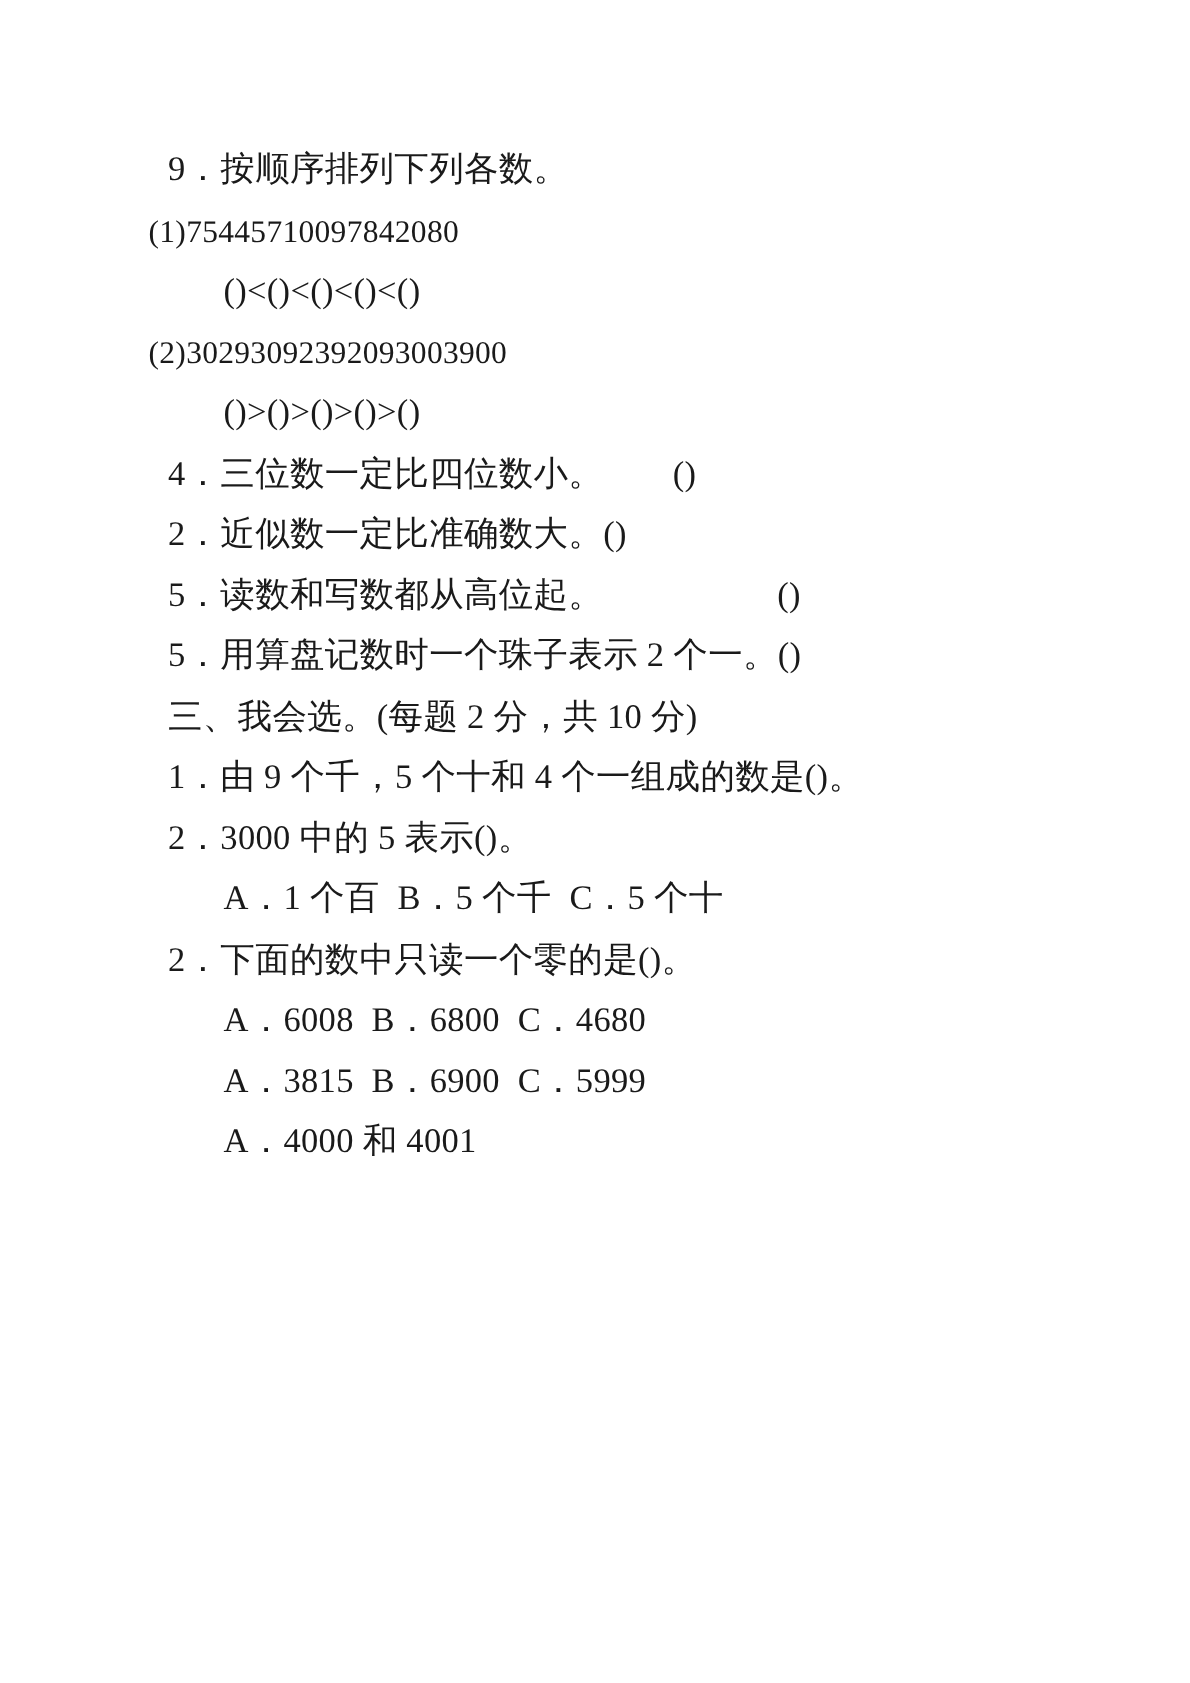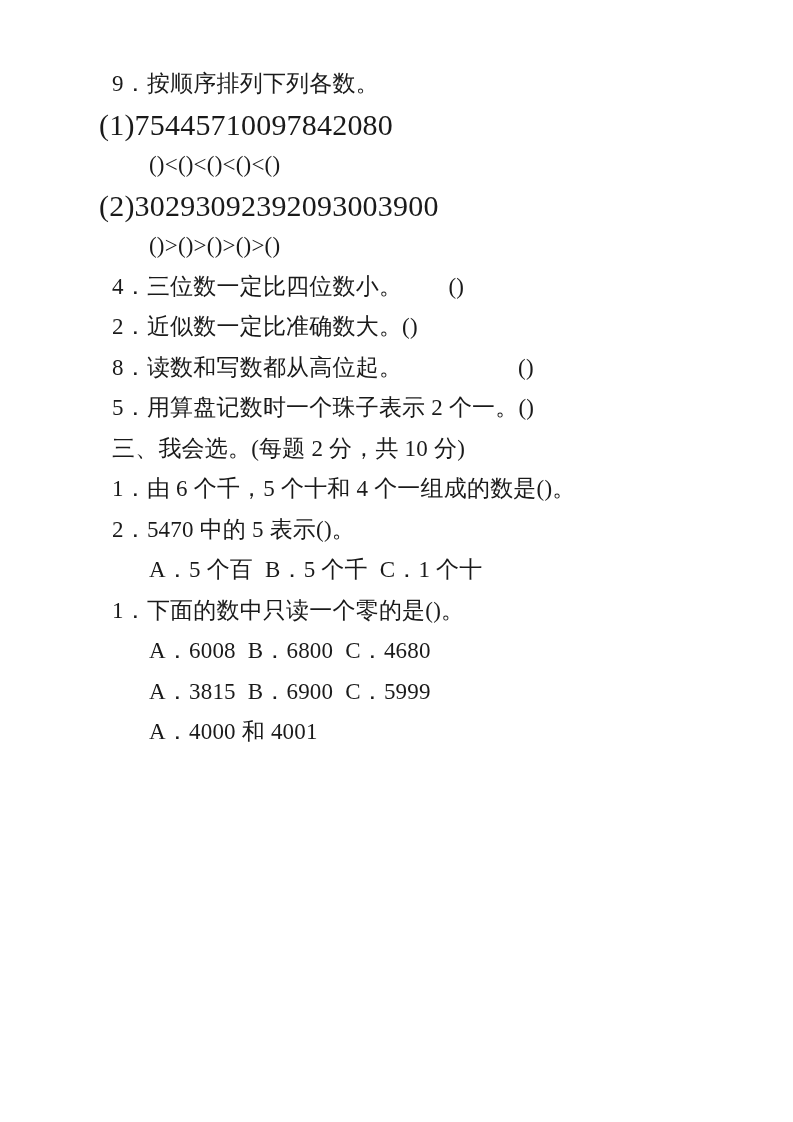--- a/index.html
+++ b/index.html
@@ -8,36 +8,36 @@
     background: #ffffff;
   }
   .page {
     position: relative;
     box-sizing: border-box;
     width: 793px;
     height: 1122px;
     background: #ffffff;
     color: #1a1a1a;
     font-family: "Liberation Serif", "DejaVu Serif", serif;
-    padding: 64px 60px 0 99px;
+    padding: 93px 60px 0 99px;
     overflow: hidden;
   }
   .line {
     margin: 0;
     font-size: 23px;
     line-height: 40.5px;
     white-space: pre-wrap;
     letter-spacing: 0.2px;
   }
   
   .ind-item { padding-left: 13px; }
   
   .ind-deep { padding-left: 50px; }
   
-  .bignum { font-size: 30px; }
+  .bignum { font-size: 21px; }
 </style>
 </head>
 <body>
 
 <div class="page">
 
   <p class="line ind-item">9．按顺序排列下列各数。</p>
 
   <p class="line bignum">(1)75445710097842080</p>
 
@@ -46,34 +46,34 @@
   <p class="line bignum">(2)30293092392093003900</p>
 
   <p class="line ind-deep">()&gt;()&gt;()&gt;()&gt;()</p>
 
 
   <p class="line ind-item">4．三位数一定比四位数小。　　()</p>
 
   <p class="line ind-item">2．近似数一定比准确数大。()</p>
 
 
-  <p class="line ind-item">8．读数和写数都从高位起。　　　　　()</p>
+  <p class="line ind-item">5．读数和写数都从高位起。　　　　　()</p>
 
   <p class="line ind-item">5．用算盘记数时一个珠子表示 2 个一。()</p>
 
   <p class="line ind-item">三、我会选。(每题 2 分，共 10 分)</p>
 
-  <p class="line ind-item">1．由 6 个千，5 个十和 4 个一组成的数是()。</p>
+  <p class="line ind-item">1．由 9 个千，5 个十和 4 个一组成的数是()。</p>
 
 
-  <p class="line ind-item">2．5470 中的 5 表示()。</p>
+  <p class="line ind-item">2．3000 中的 5 表示()。</p>
 
-  <p class="line ind-deep">A．5 个百  B．5 个千  C．1 个十</p>
+  <p class="line ind-deep">A．1 个百  B．5 个千  C．5 个十</p>
 
-  <p class="line ind-item">1．下面的数中只读一个零的是()。</p>
+  <p class="line ind-item">2．下面的数中只读一个零的是()。</p>
 
   <p class="line ind-deep">A．6008  B．6800  C．4680</p>
 
 
   <p class="line ind-deep">A．3815  B．6900  C．5999</p>
 
 
   <p class="line ind-deep">A．4000 和 4001</p>
 
 </div>

